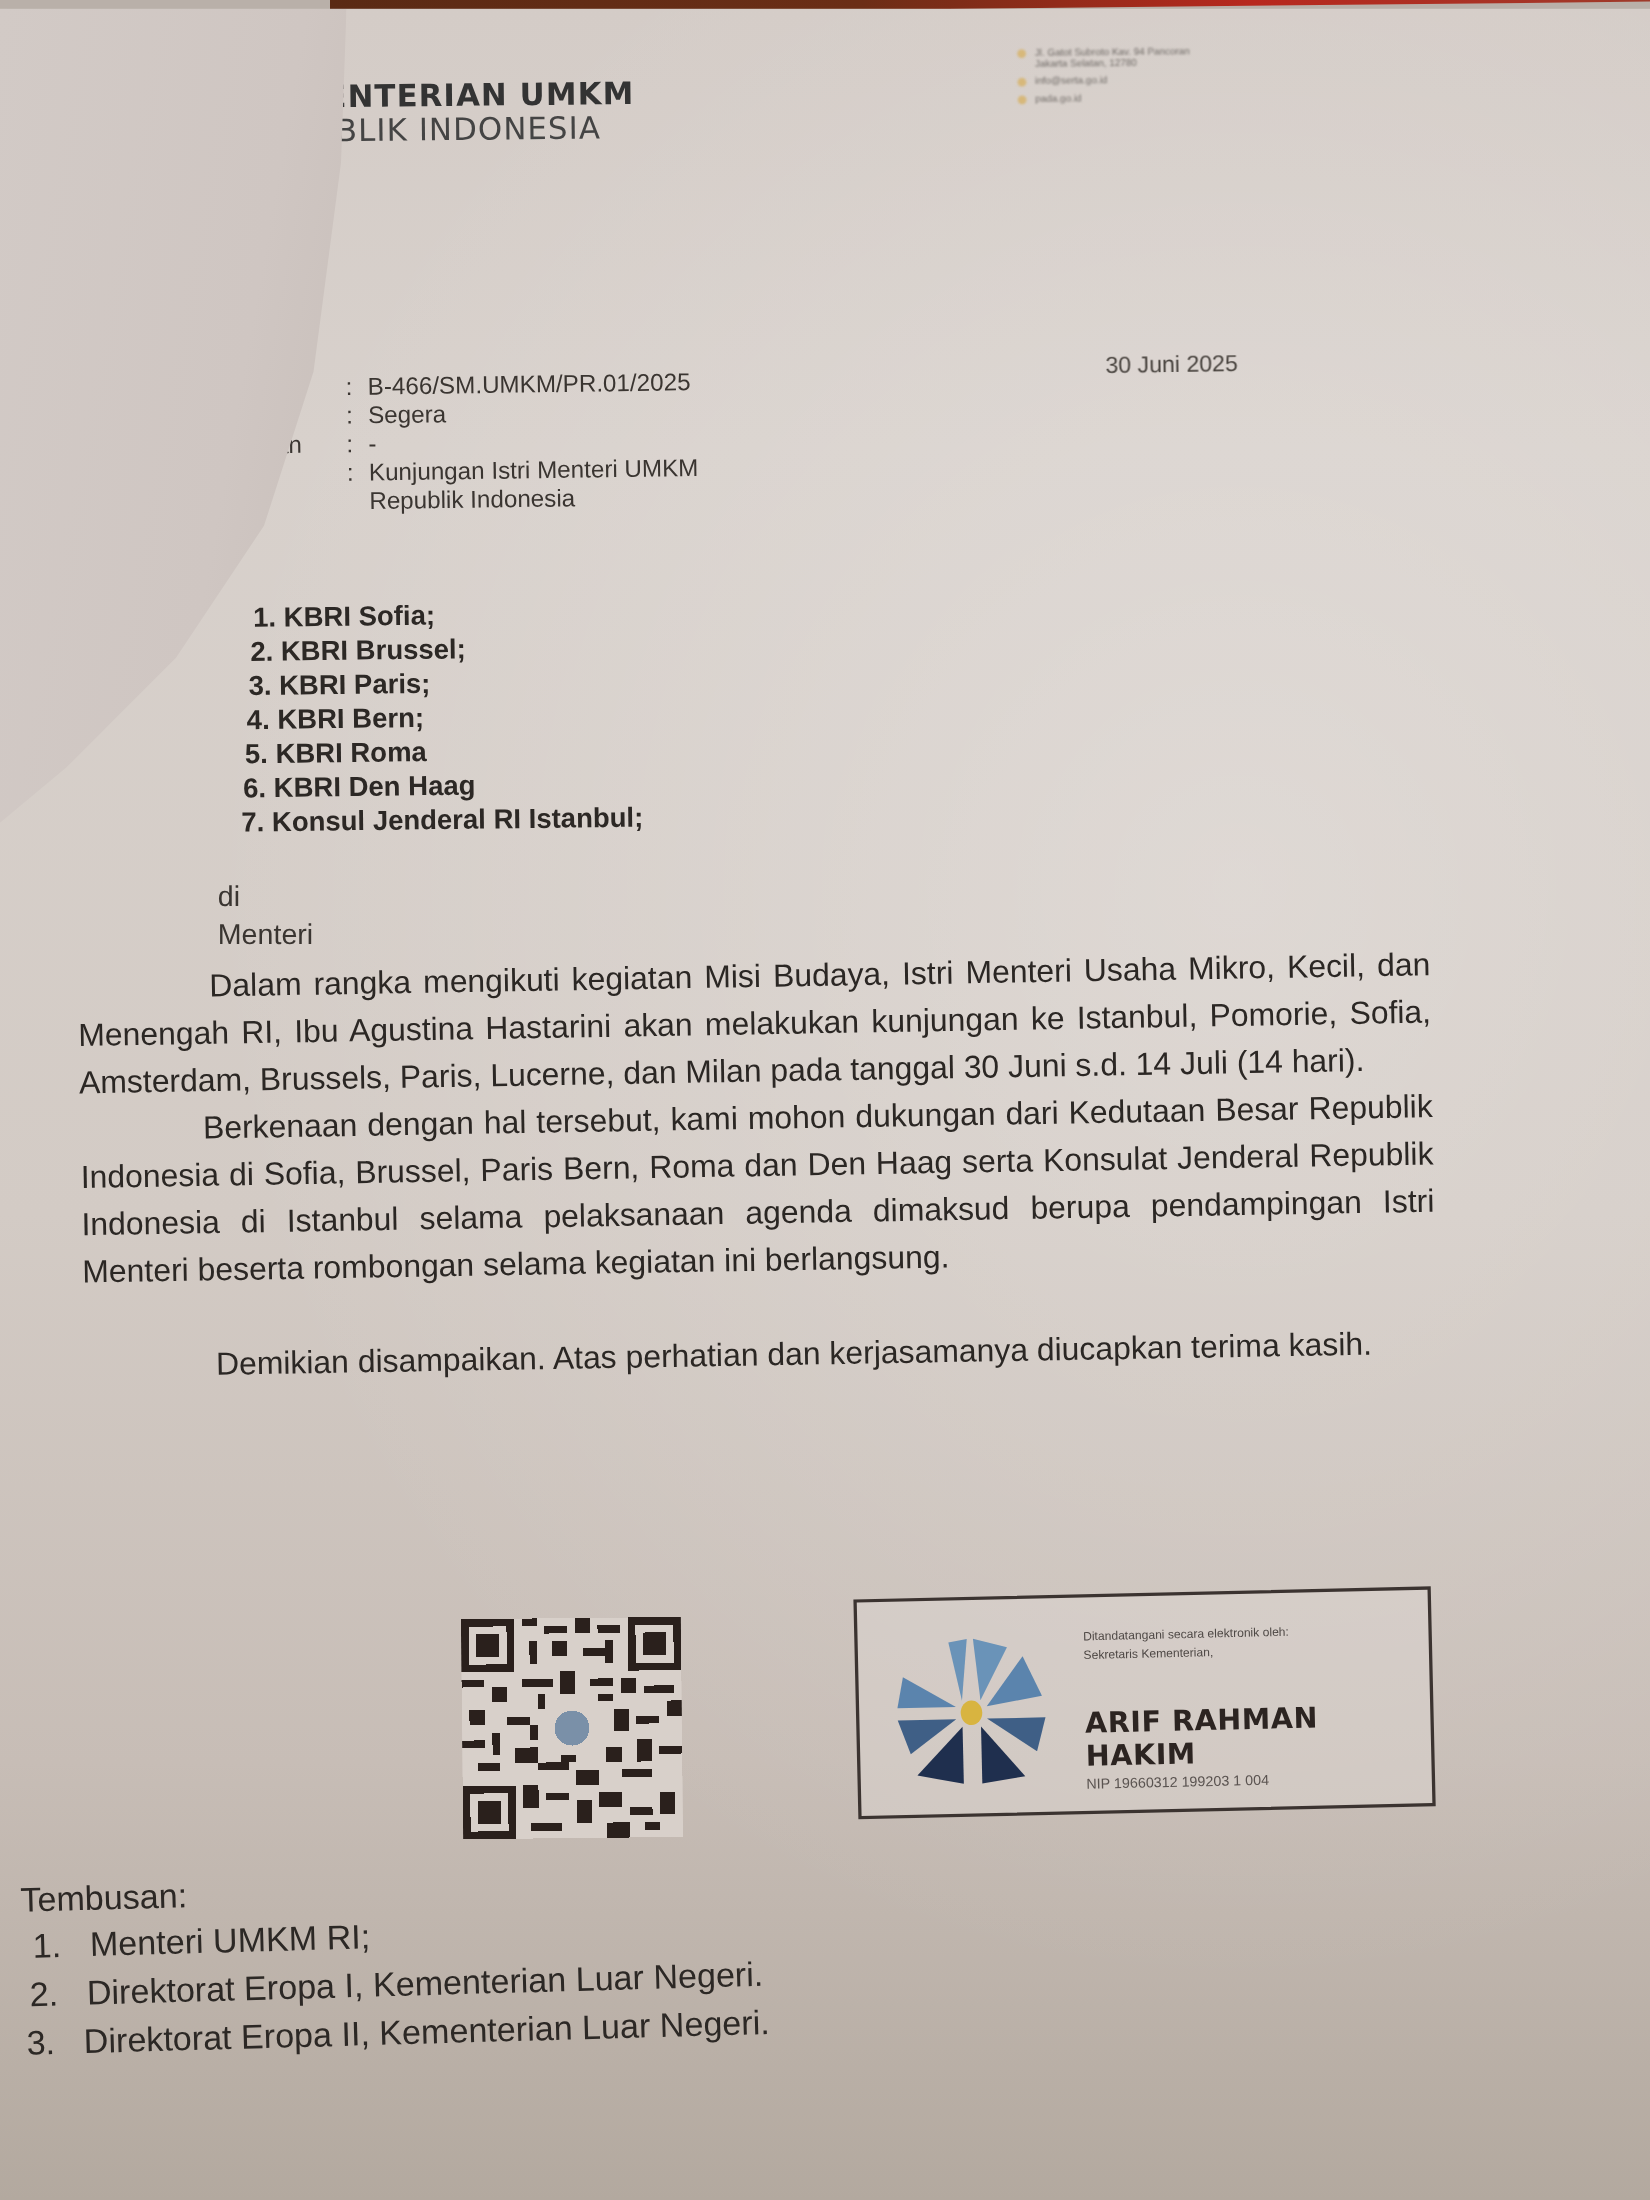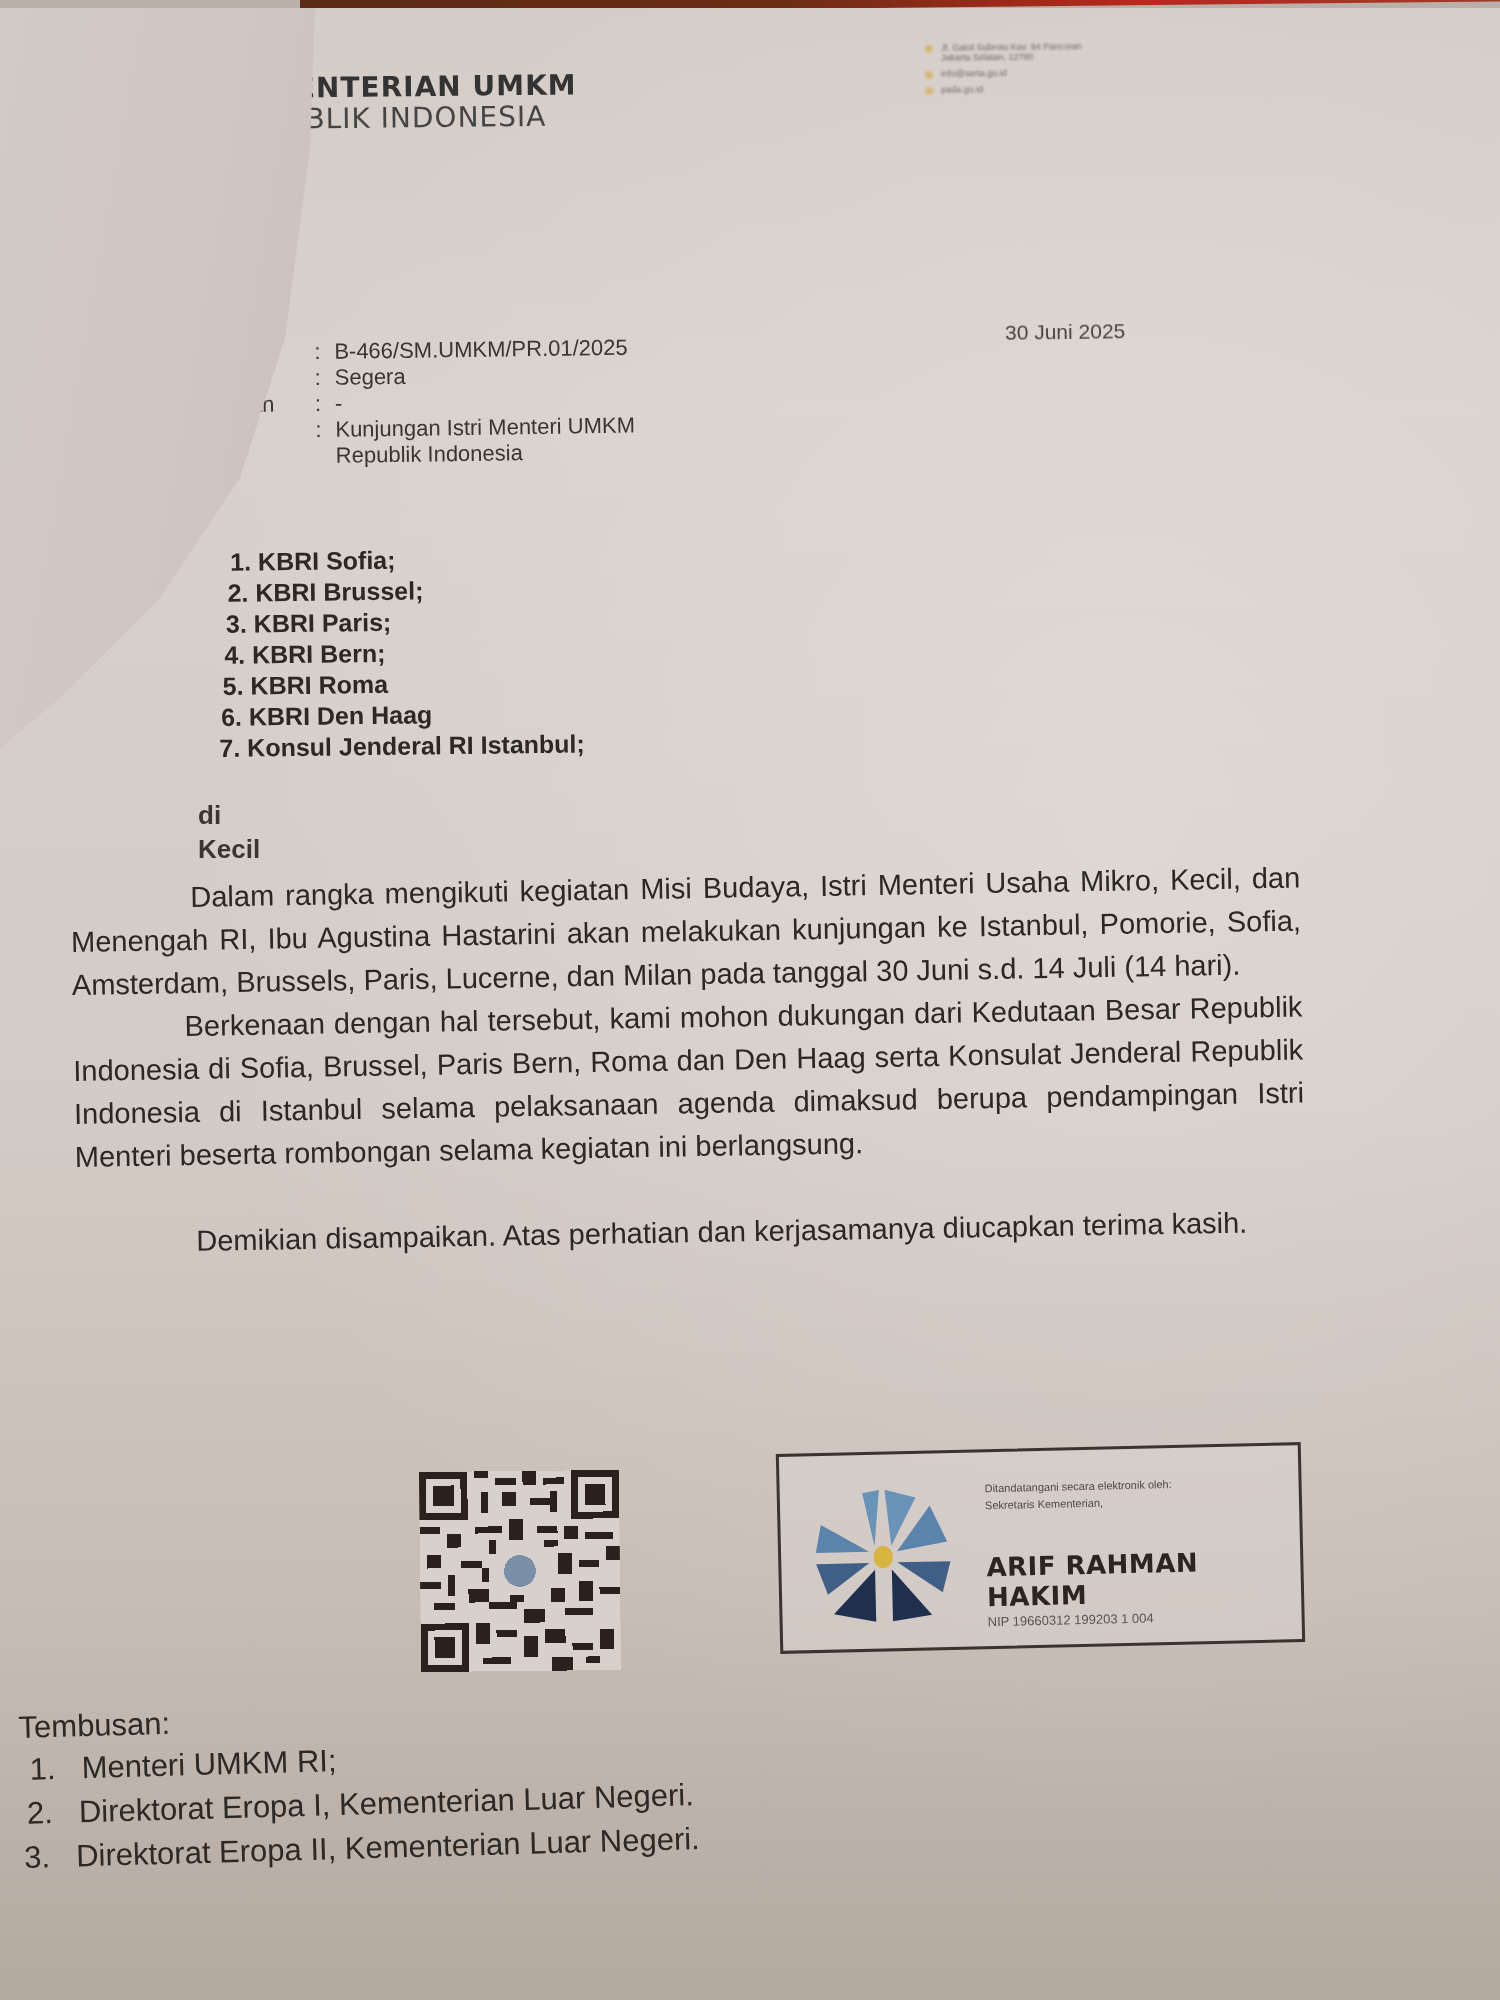--- a/index.html
+++ b/index.html
@@ -50,21 +50,21 @@
   .meta-label { width: 165px; text-align: left; padding-left: 45px; box-sizing: border-box; }
   .meta-sep { width: 20px; }
   .meta-value { }
   .meta-value-cont { padding-left: 185px; }
 
   .recipients { position: absolute; left: 130px; top: 540px; font-size: 25px; transform: rotate(-0.7deg); }
   .yth { position: absolute; left: 0; top: 0; color: #333; }
   .rec-list { margin: 0; padding: 0; list-style: none; position: absolute; left: 90px; top: 0; width: 600px; }
   .rec-list li { font-weight: bold; line-height: 31px; color: #2c2825; white-space: nowrap; }
 
-  .di { position: absolute; left: 198px; top: 790px; font-size: 26px; line-height: 34px; color: #3a3531; font-weight: bold; }
+  .di { position: absolute; left: 198px; top: 790px; font-size: 26px; line-height: 34px; color: #3a3531; }
 
   .body-text {
     position: absolute; left: 70px; top: 870px; width: 1230px;
     font-family: "Liberation Sans Narrow", "Liberation Sans", sans-serif;
     font-size: 29px; line-height: 43px; color: #2b2724;
     text-align: justify; transform: rotate(-1deg); transform-origin: left top;
   }
   .body-text p { margin: 0; text-indent: 120px; }
   .body-text p.p2 { text-indent: 112px; }
   .body-text p.p3 { margin-top: 43px; }
@@ -156,21 +156,21 @@
       <li style="margin-left:5px">3. KBRI Paris;</li>
       <li style="margin-left:3px">4. KBRI Bern;</li>
       <li style="margin-left:1px">5. KBRI Roma</li>
       <li style="margin-left:-1px">6. KBRI Den Haag</li>
       <li style="margin-left:-3px">7. Konsul Jenderal RI Istanbul;</li>
     </ul>
   </div>
 
   <div class="di">
     <div>di</div>
-    <div>Kecil</div>
+    <div>Menteri</div>
   </div>
 
   <div class="body-text">
     <p>Dalam rangka mengikuti kegiatan Misi Budaya, Istri Menteri Usaha Mikro, Kecil, dan Menengah RI, Ibu  Agustina Hastarini akan melakukan kunjungan ke Istanbul, Pomorie, Sofia, Amsterdam, Brussels, Paris, Lucerne, dan Milan pada tanggal 30 Juni s.d. 14 Juli (14 hari).</p>
     <p class="p2">Berkenaan dengan hal tersebut, kami mohon dukungan dari Kedutaan Besar Republik Indonesia di Sofia, Brussel, Paris Bern, Roma dan Den Haag serta Konsulat Jenderal Republik Indonesia di Istanbul selama pelaksanaan agenda dimaksud berupa pendampingan Istri Menteri beserta rombongan selama kegiatan ini berlangsung.</p>
     <p class="p3">Demikian disampaikan. Atas perhatian dan kerjasamanya diucapkan terima kasih.</p>
   </div>
 
   <svg class="qr" viewBox="0 0 29 29" shape-rendering="crispEdges">
     <rect width="29" height="29" fill="#d8d0ca"></rect>

